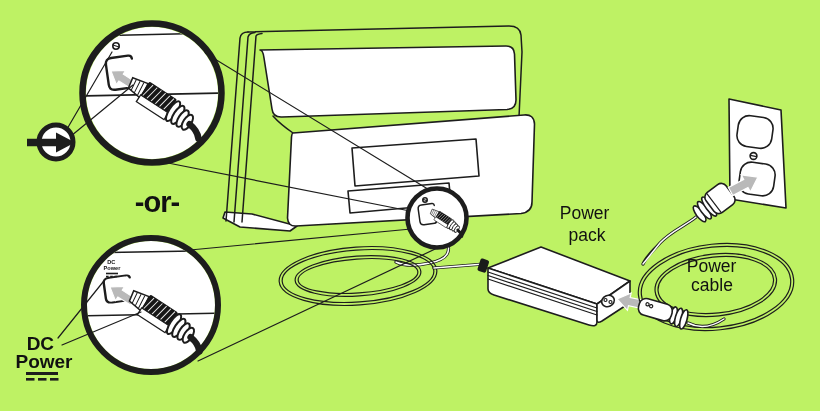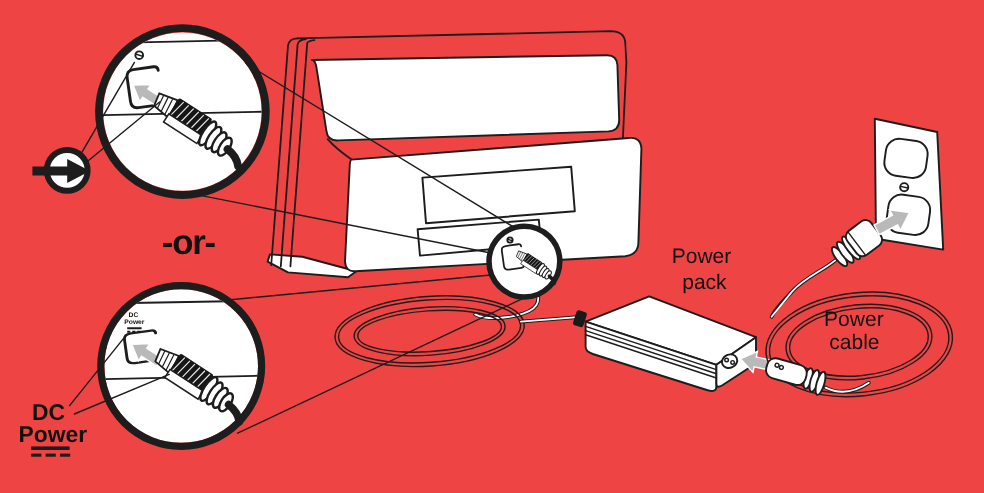--- a/index.html
+++ b/index.html
@@ -1,16 +1,16 @@
 <!DOCTYPE html>
 <html><head>
 <meta charset="utf-8">
 <style>
   html,body{margin:0;padding:0;background:#fff;}
-  .stage{position:relative;width:820px;height:411px;background:#ef4444;overflow:hidden;}
+  .stage{position:relative;width:820px;height:411px;background:#bef264;overflow:hidden;}
   svg{display:block;}
   .ln{fill:none;stroke:#1d1d1d;stroke-width:1.5;stroke-linecap:round;stroke-linejoin:round;}
   .thin{stroke-width:1.2;}
   .fw{fill:#ffffff;stroke:#1d1d1d;stroke-width:1.6;stroke-linejoin:round;}
   .cable-outer{fill:none;stroke:#1d1d1d;stroke-width:3.2;stroke-linecap:round;}
   .cable-inner{fill:none;stroke:#ffffff;stroke-width:1.5;stroke-linecap:round;}
   .txt{font-family:"Liberation Sans",sans-serif;fill:#111;}
   .t-or{font-size:29px;font-weight:bold;letter-spacing:-1px;}
   .t-bold{font-size:19px;font-weight:bold;}
   .t-reg{font-size:17.5px;}

